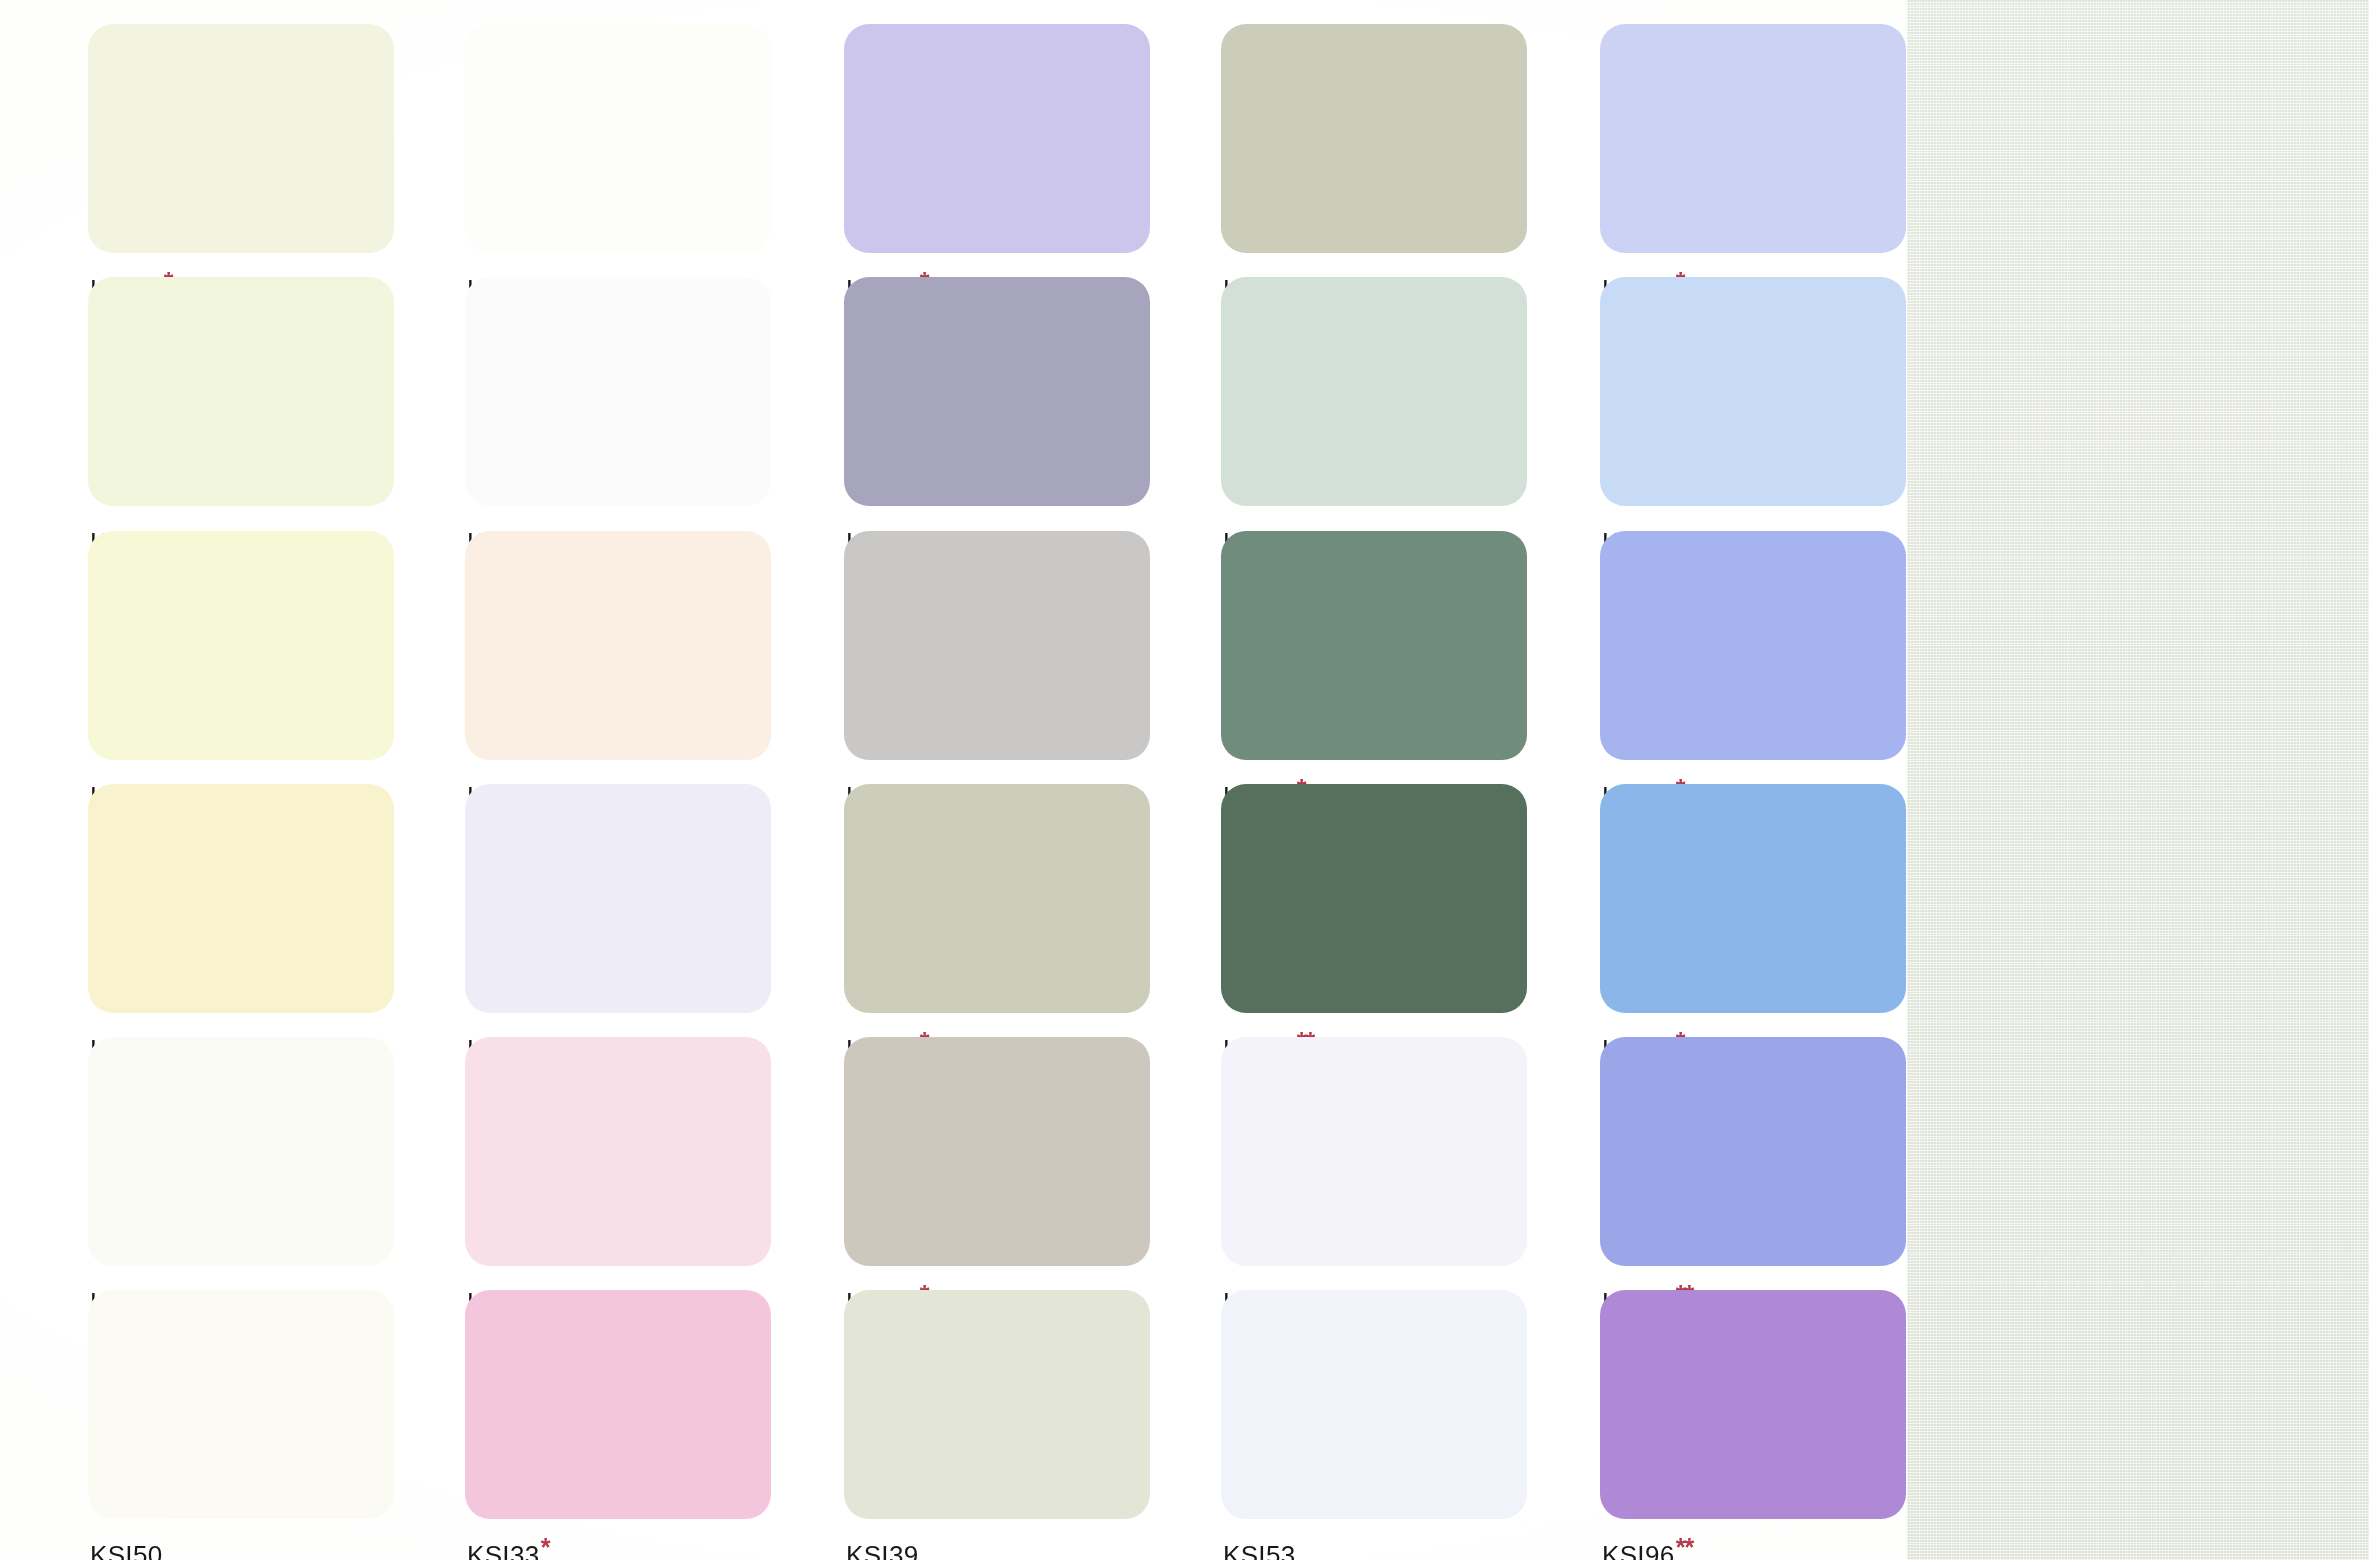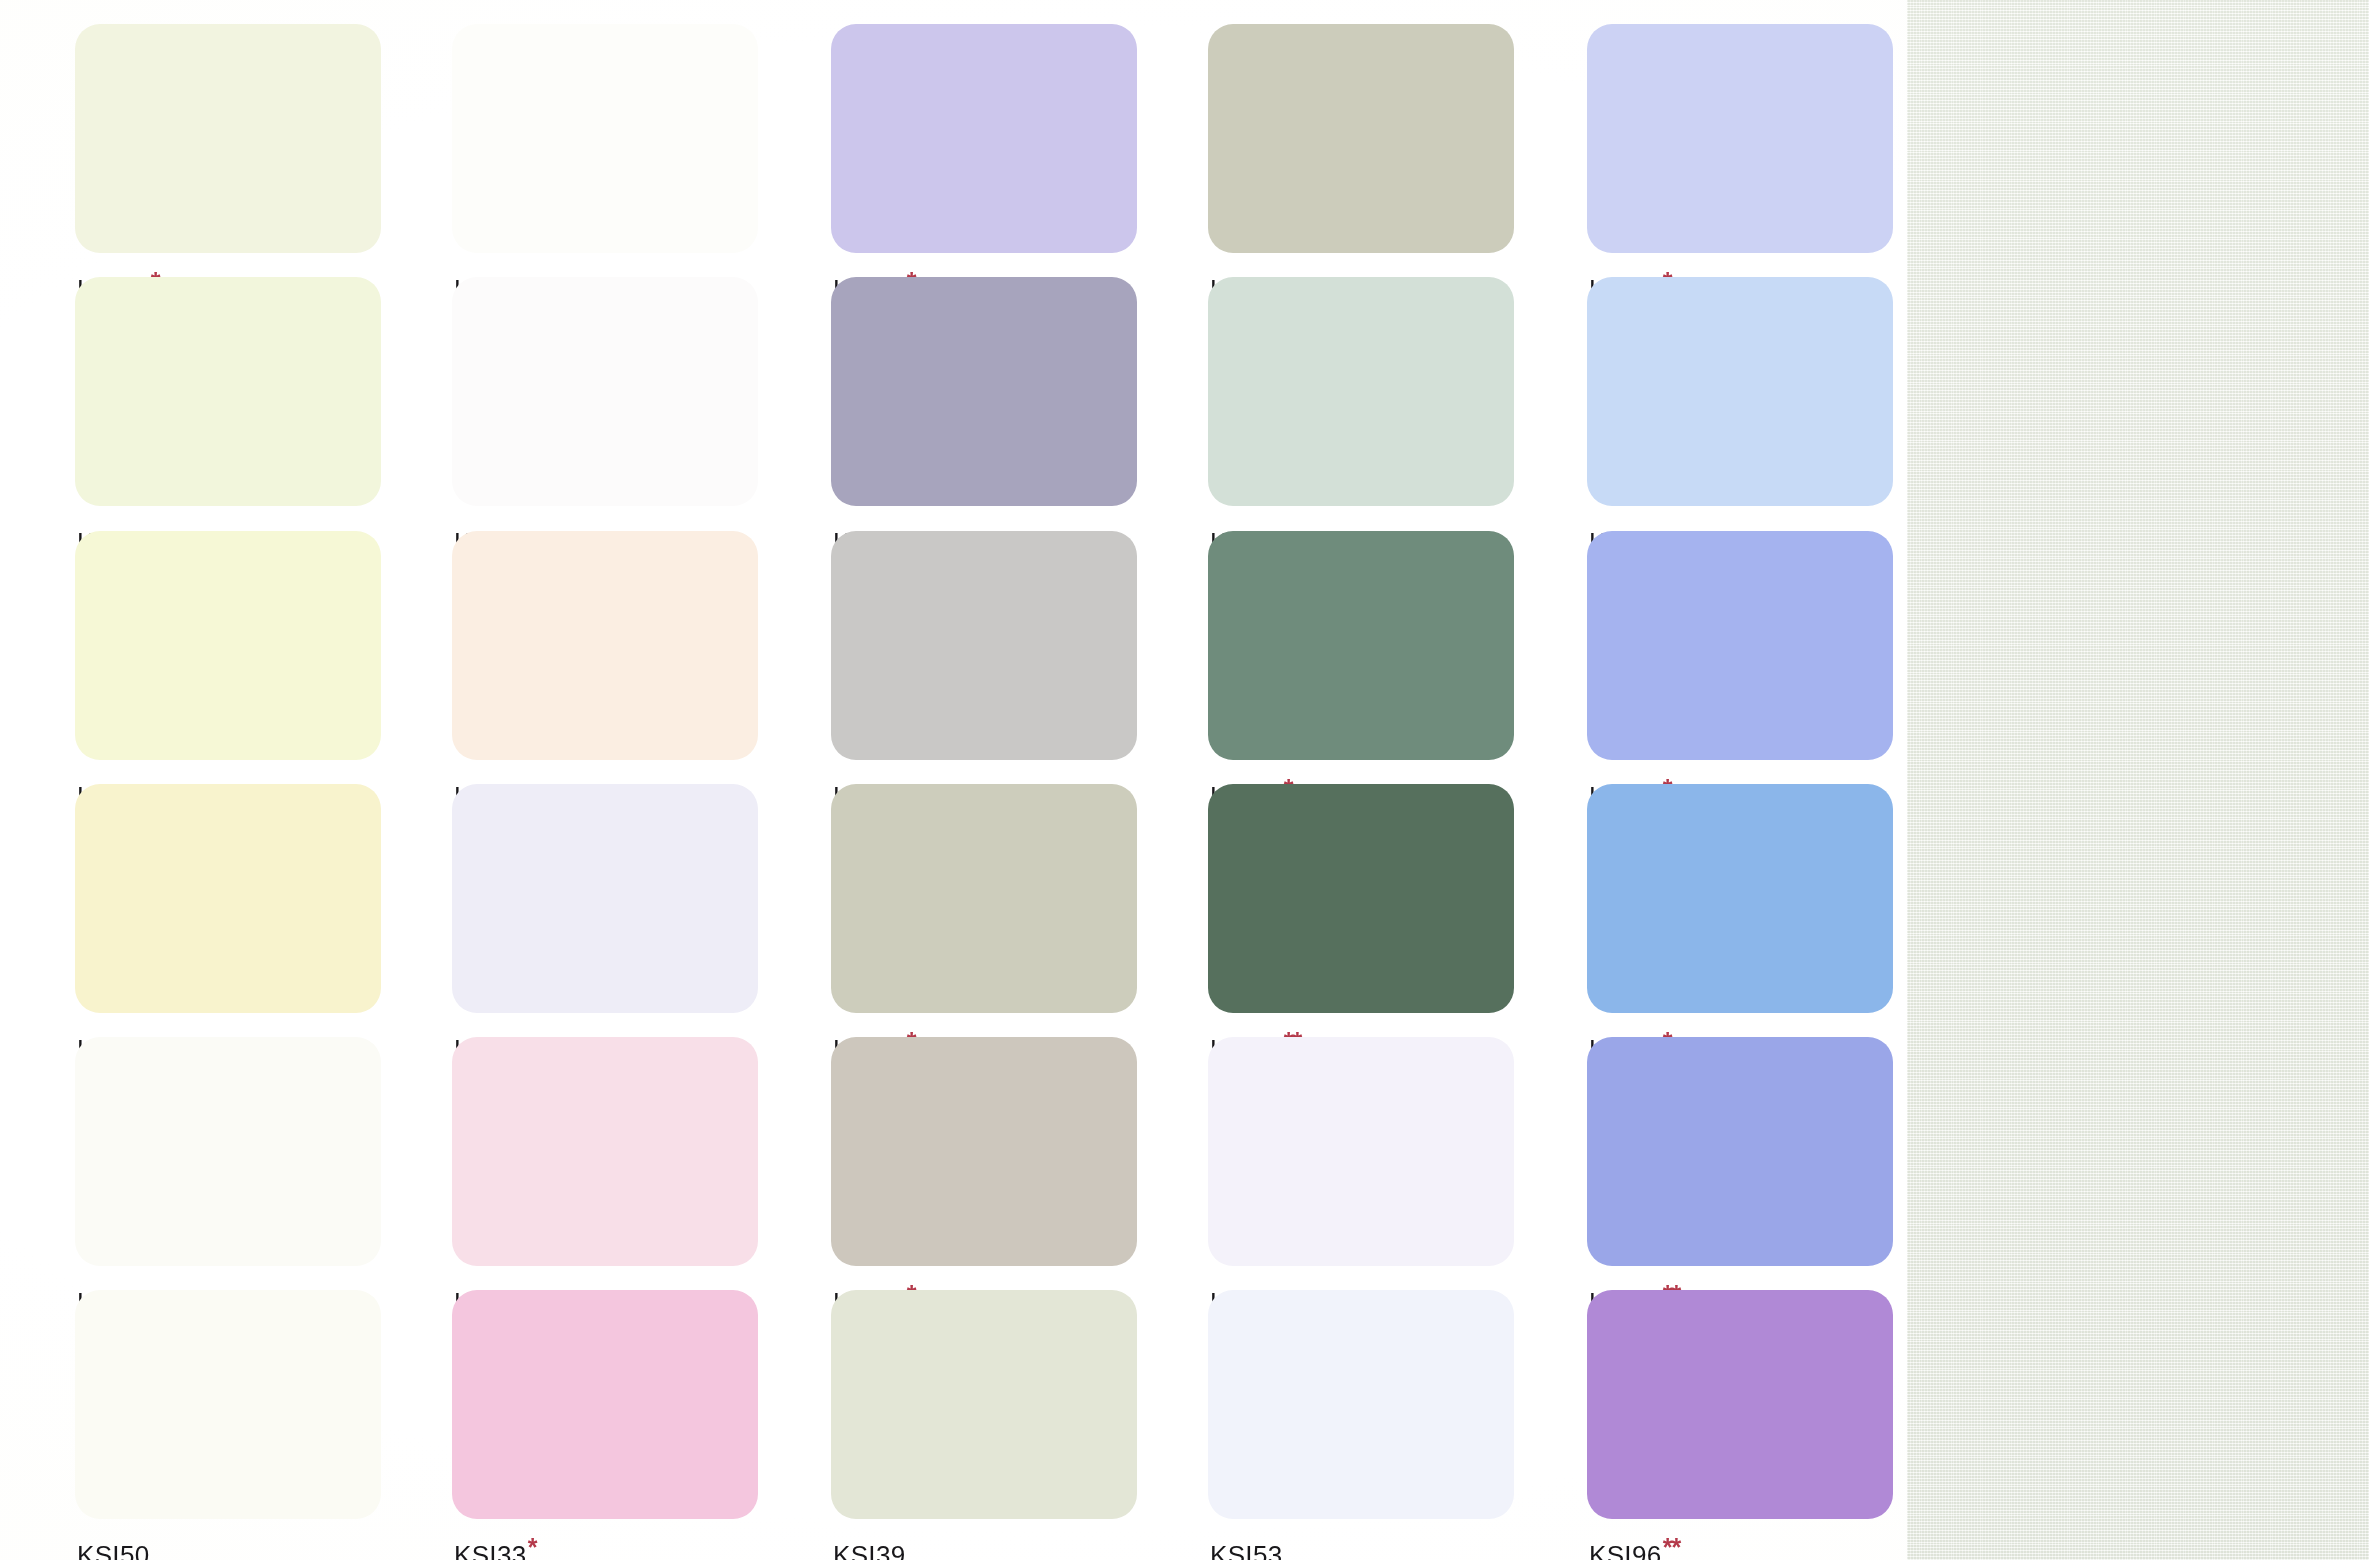--- a/index.html
+++ b/index.html
@@ -10,21 +10,21 @@
     font-family:"Liberation Sans", sans-serif;
     overflow:hidden;position:relative;
   }
   
   #page{
     position:absolute;inset:0;
     background:
       radial-gradient(ellipse 140% 120% at 45% 50%, #ffffff 40%, #fdfdf9 72%, #f7f8f2 100%);
   }
   #grid{
-    position:absolute;left:0;top:0;width:1907px;height:1204px;
+    position:absolute;left:13px;top:0;width:1907px;height:1204px;
   }
   .swatch-cell{position:absolute;}
   .chip{
     position:absolute;left:0;top:0;
     border-radius:25px;
     box-shadow:0 0 0 0 rgba(0,0,0,0);
   }
   .label{
     position:absolute;
     left:1.9px;

